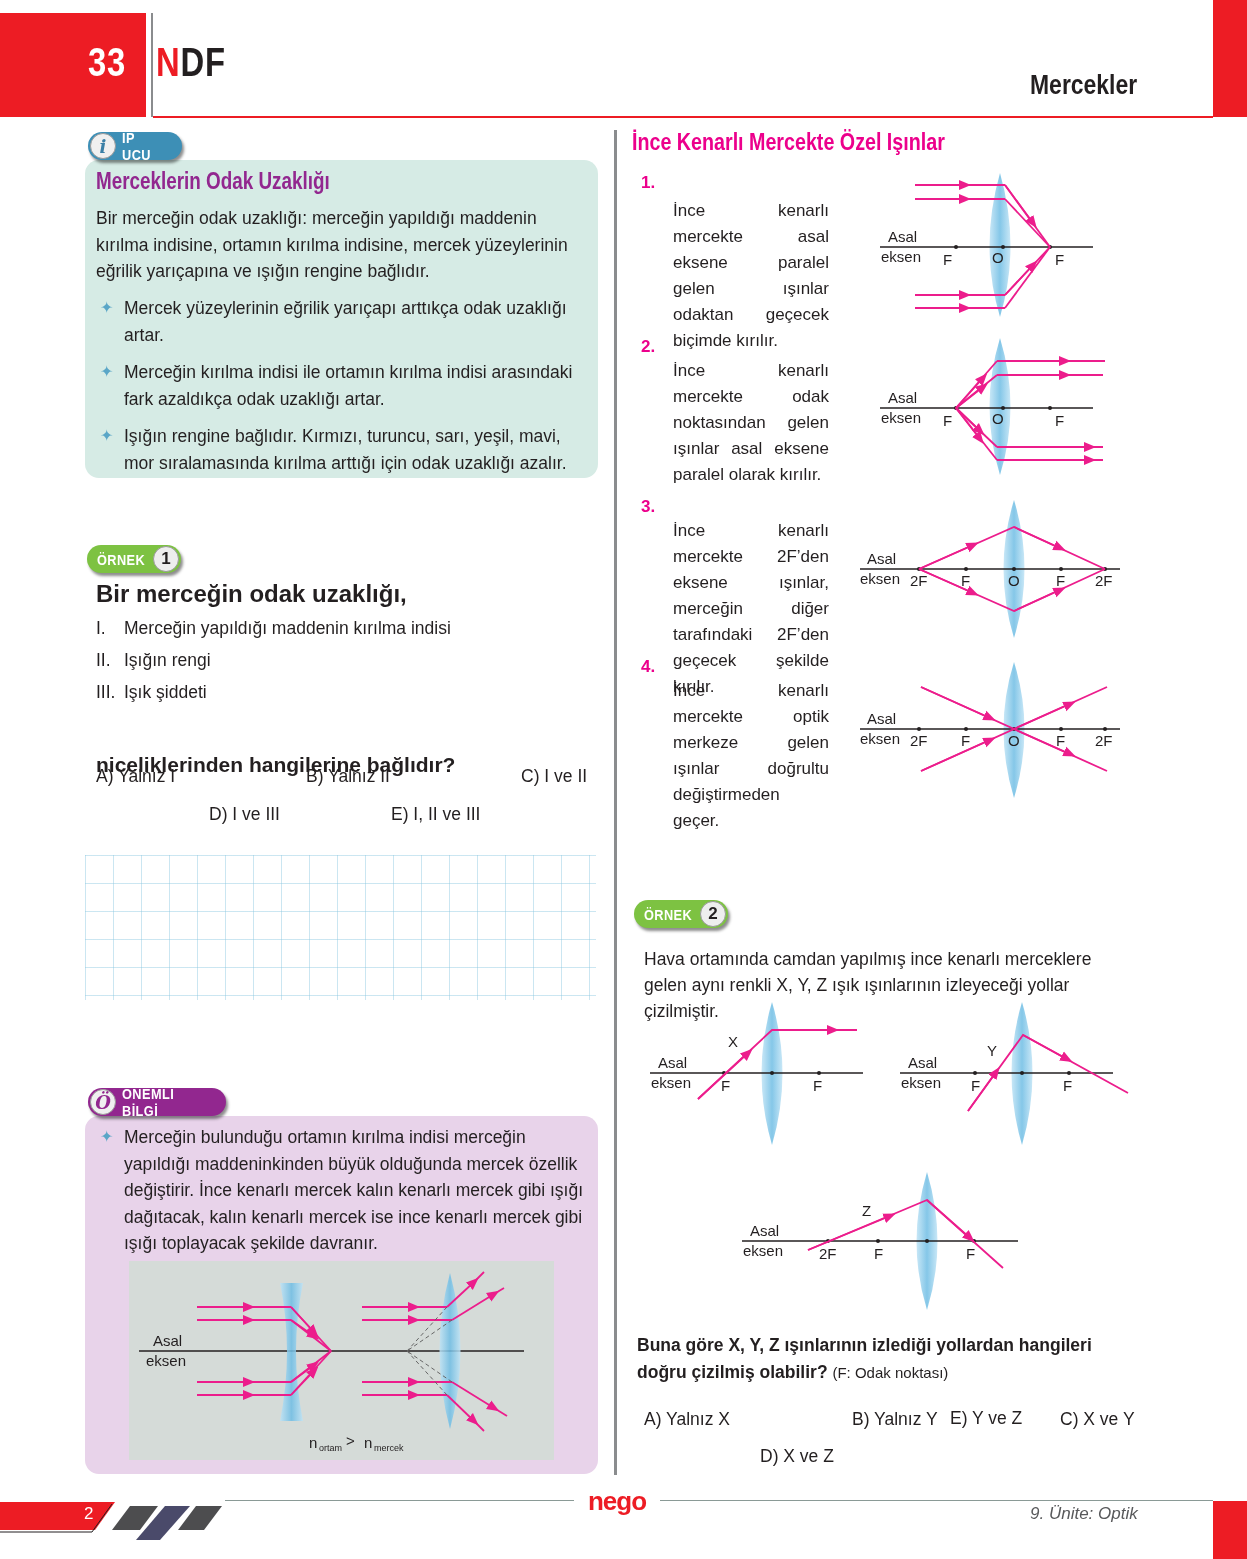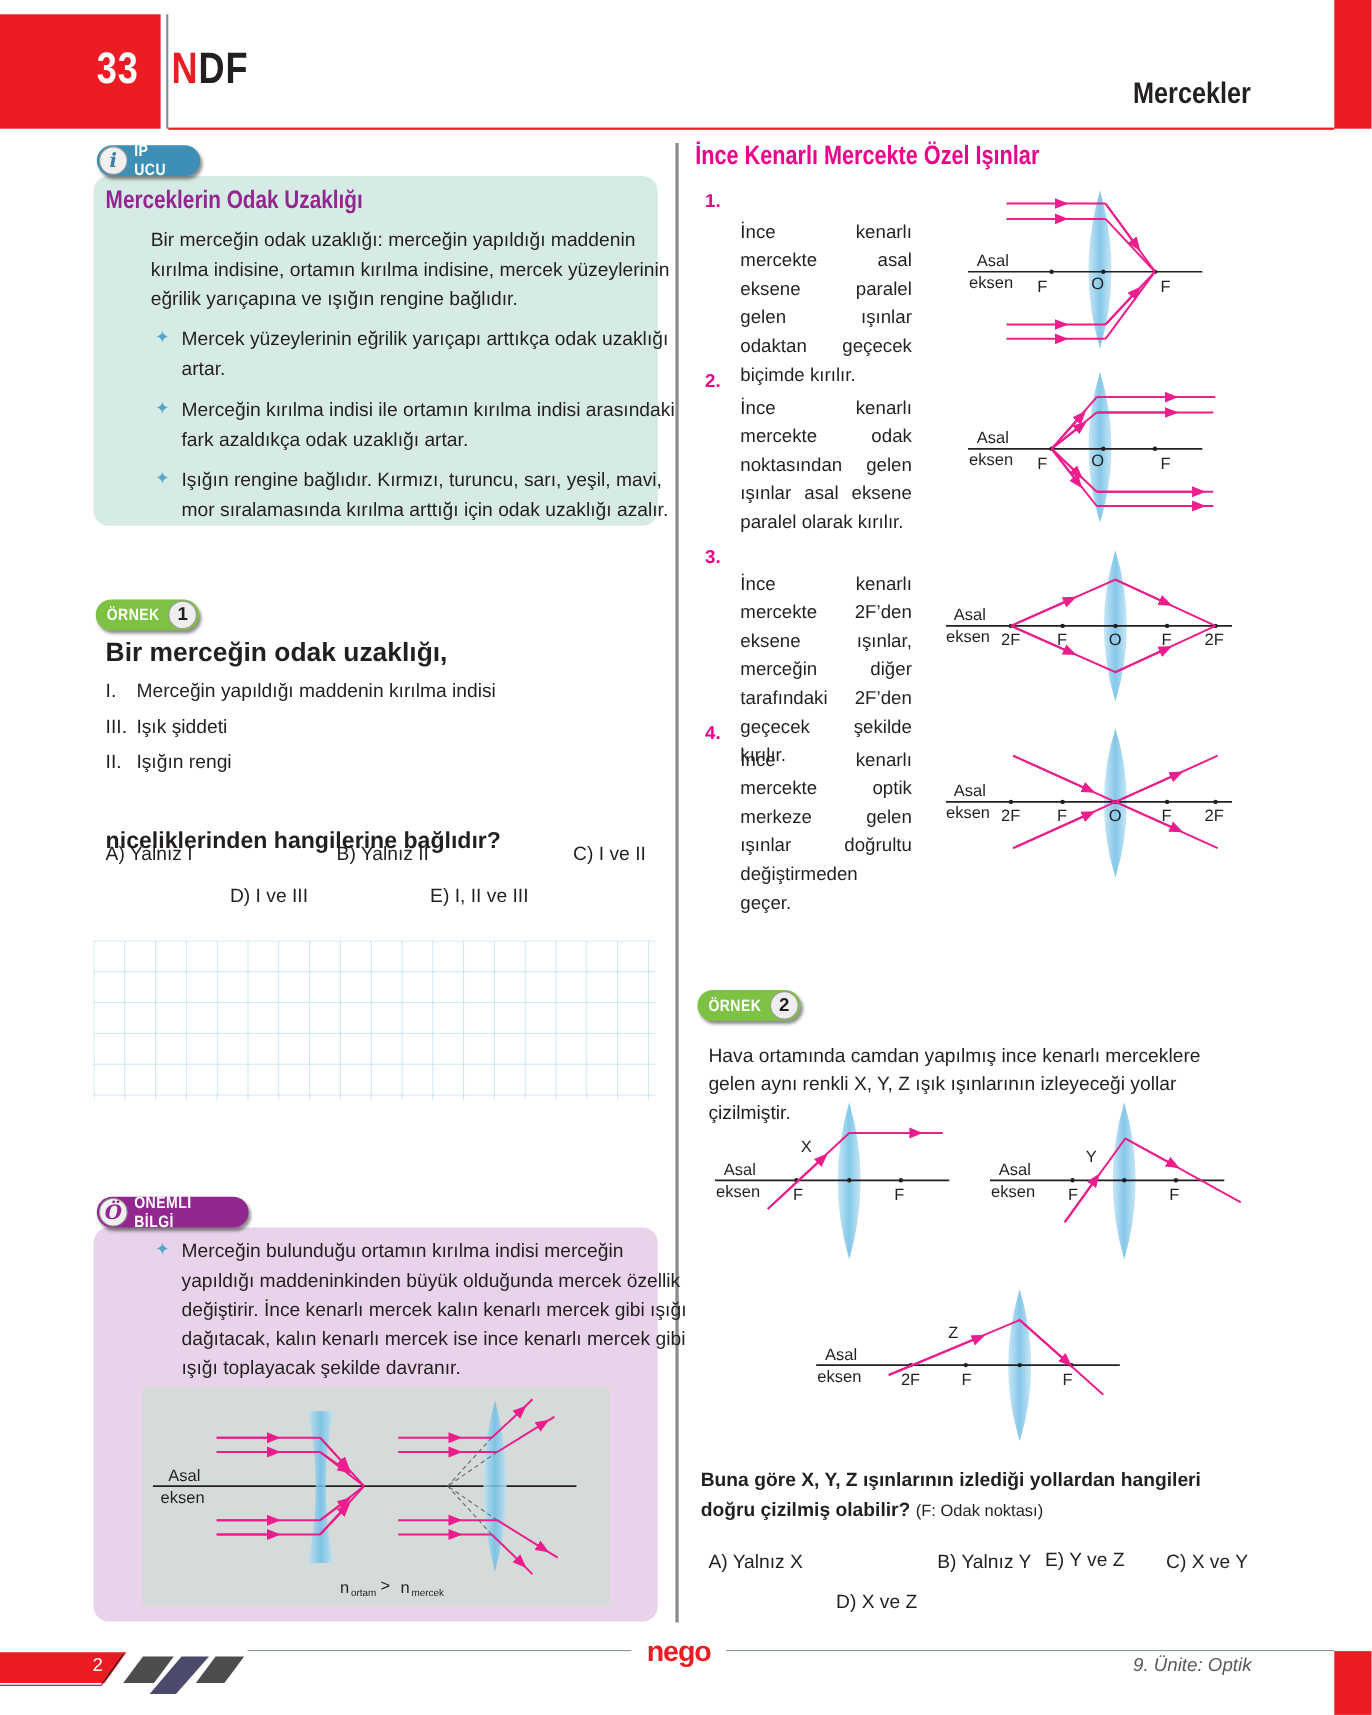--- a/index.html
+++ b/index.html
@@ -20,21 +20,21 @@
 
   .col-divider { left: 614px; top: 130px; width: 3px; height: 1345px; background: #8a8c8e; }
 
   
   .tag { height: 28px; border-radius: 14px; color: #fff; font-weight: bold; font-size: 15px; display: flex; align-items: center; padding-left: 34px; padding-right: 12px; box-shadow: 2px 3px 3px rgba(0,0,0,0.45); }
   .tag .tag-text { transform: scaleX(0.85); transform-origin: left; display: inline-block; letter-spacing: 0.5px; }
   .tag-icon { position: absolute; left: 2px; top: 1px; width: 26px; height: 26px; border-radius: 50%; background: #f0f0f0; border: 1px solid #999; color: #3a7fa6; font-family: "DejaVu Serif", serif; font-style: italic; font-weight: bold; font-size: 18px; display: flex; align-items: center; justify-content: center; }
   .tag-tip { left: 88px; top: 132px; width: 94px; background: #3d8fb6; }
   .tip-box { left: 85px; top: 160px; width: 513px; height: 318px; background: #d6ebe5; border-radius: 14px; }
   .tip-title { left: 96px; top: 168px; font-size: 23px; font-weight: bold; color: #92278f; transform: scaleX(0.82); transform-origin: left; }
-  .para { font-size: 17.5px; line-height: 26.5px; color: #231f20; margin-left: 41px; }
+  .para { font-size: 17.5px; line-height: 26.5px; color: #231f20; }
   .tip-intro { left: 96px; top: 205px; width: 496px; }
   .bullet-row { display: flex; }
   .bullet-icon { width: 28px; flex: 0 0 28px; color: #5aa6c7; font-size: 16px; line-height: 26.5px; padding-left: 4px; }
   .tip-bullets { left: 96px; top: 295px; width: 496px; }
   .tip-bullets .bullet-row { margin-bottom: 11px; }
 
   
   .tag-ornek { background: #7dc242; padding-left: 10px; padding-right: 34px; height: 28px; }
   .ornek-num { position: absolute; right: 2px; top: 1px; width: 26px; height: 26px; border-radius: 50%; background: #eeeeee; border: 1px solid #999; color: #231f20; font-weight: bold; font-size: 17px; display: flex; align-items: center; justify-content: center; }
   .tag-ornek1 { left: 87px; top: 545px; width: 94px; }
@@ -126,26 +126,26 @@
   <span class="tag-text">ÖRNEK</span>
   <span class="ornek-num">1</span>
 </div>
 <div class="abs q1-stem">Bir merceğin odak uzaklığı,</div>
 <div class="abs q1-items">
   <div class="q1-item">
       <span class="roman">I.</span>
       <span>Merceğin yapıldığı maddenin kırılma indisi</span>
     </div>
   <div class="q1-item">
+      <span class="roman">II.</span>
+      <span>Işığın rengi</span>
+    </div>
+  <div class="q1-item">
       <span class="roman">III.</span>
       <span>Işık şiddeti</span>
-    </div>
-  <div class="q1-item">
-      <span class="roman">II.</span>
-      <span>Işığın rengi</span>
     </div>
 </div>
 <div class="abs q1-ask">niceliklerinden hangilerine bağlıdır?</div>
 <div class="abs opt" style="left:96px;top:766px">A) Yalnız I</div>
 <div class="abs opt" style="left:306px;top:766px">B) Yalnız II</div>
 <div class="abs opt" style="left:521px;top:766px">C) I ve II</div>
 <div class="abs opt" style="left:209px;top:804px">D) I ve III</div>
 <div class="abs opt" style="left:391px;top:804px">E) I, II ve III</div>
 
 <div class="abs grid-area"></div>

